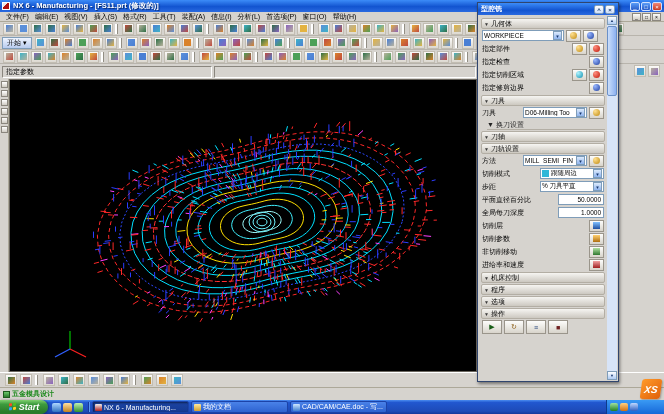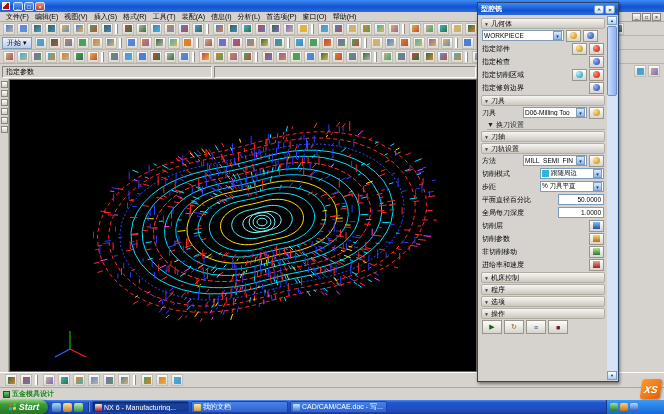--- a/index.html
+++ b/index.html
@@ -137,20 +137,21 @@
     display:flex; align-items:center; gap:2px; padding:0 3px; }
   .tray-ico { width:8px; height:8px; border-radius:2px; }
 </style>
 </head>
 <body>
 
 <div class="app">
 
   <div class="titlebar">
     <span class="app-ico"></span>
+    <span class="title-text">NX 6 - Manufacturing - [FS11.prt (修改的)]</span>
     <span class="win-btns">
       <span class="wbtn">_</span>
       <span class="wbtn">□</span>
       <span class="wbtn close">×</span>
     </span>
   </div>
 
   <div class="menubar">
     <span class="menu-item">文件(F)</span>
     <span class="menu-item">编辑(E)</span>

